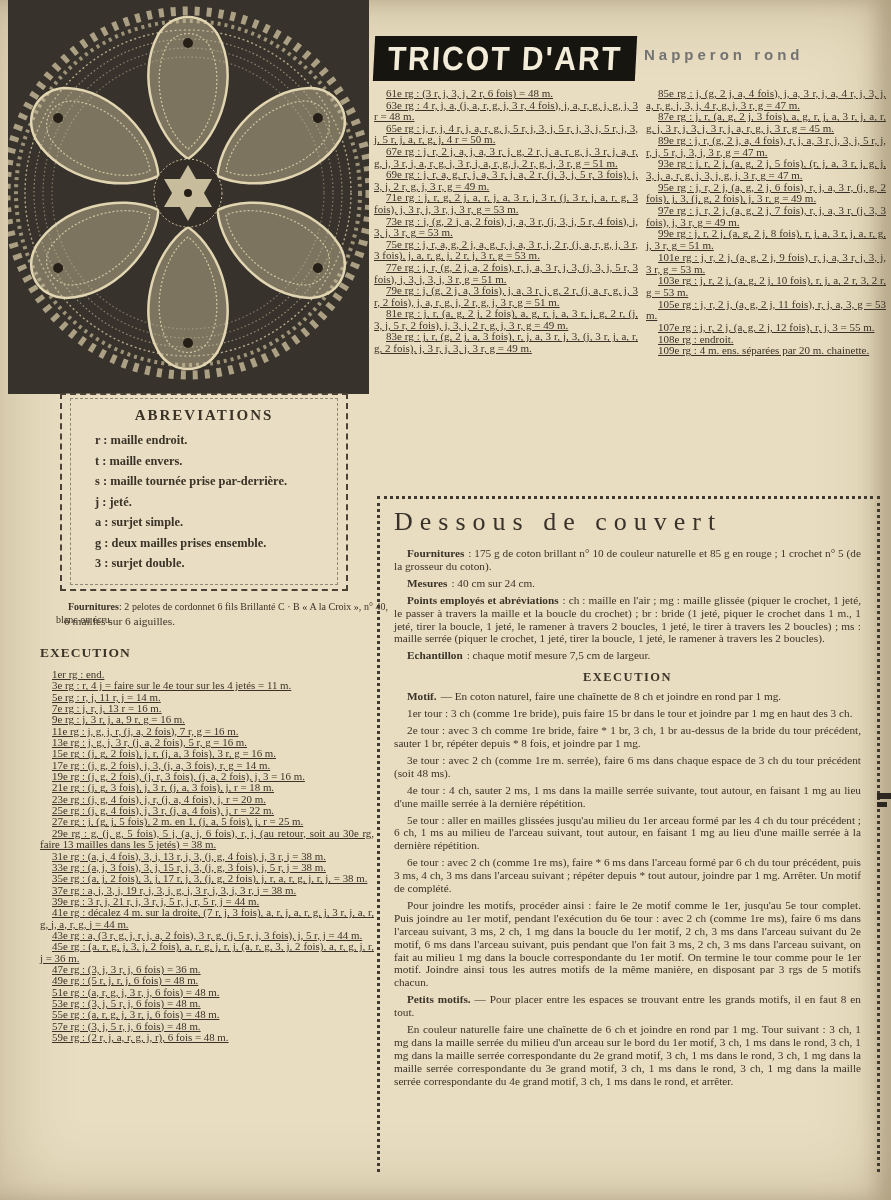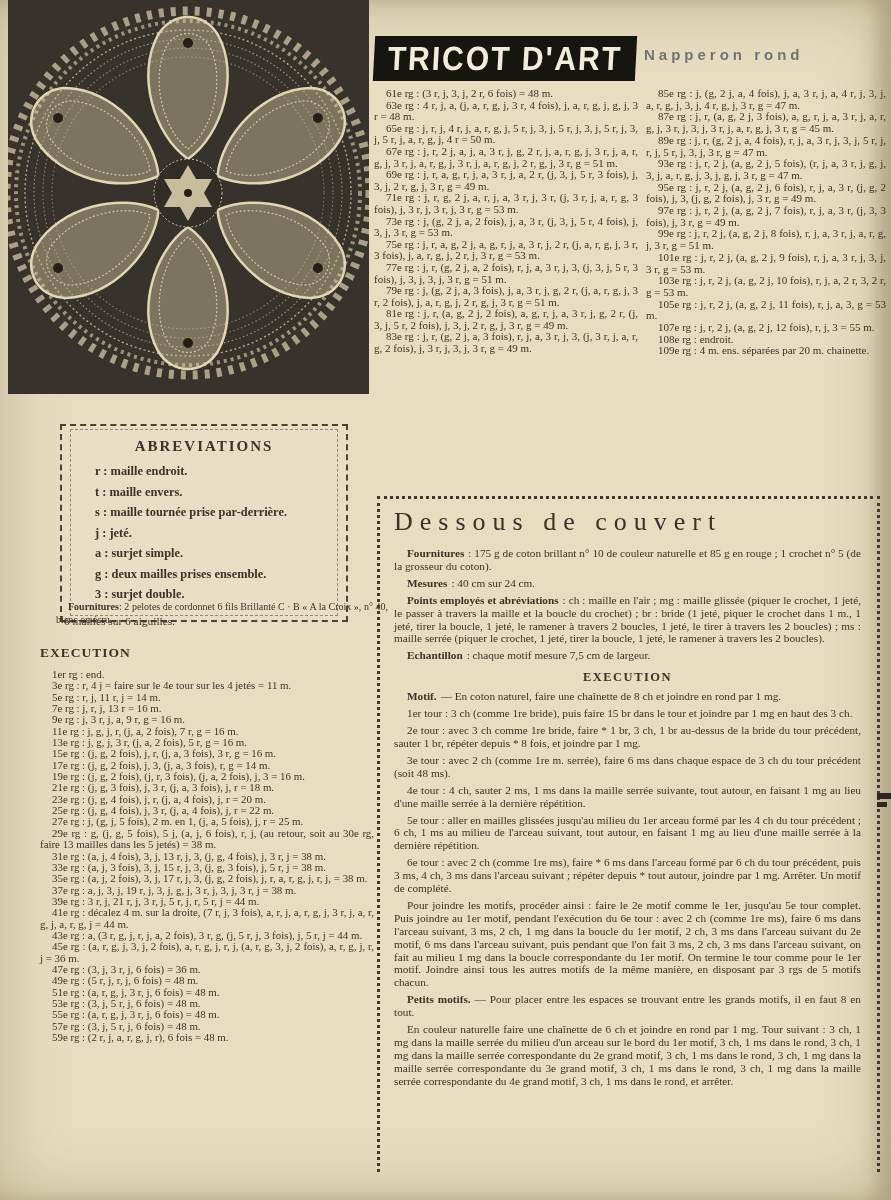--- a/index.html
+++ b/index.html
@@ -13,26 +13,26 @@
   .banner{position:absolute;left:374px;top:36px;width:262px;height:45px;background:#17150f;
           color:#f2ecd9;display:flex;align-items:center;justify-content:center;
           font-family:"Liberation Sans",sans-serif;font-weight:700;font-size:30px;
           letter-spacing:2px;transform:skewX(-3deg);}
   .banner span{transform:scaleY(1.12);}
   .article-title{position:absolute;left:644px;top:46px;margin:0;
           font-family:"Liberation Sans",sans-serif;font-weight:700;font-size:15px;
           letter-spacing:4px;color:#737373;white-space:nowrap;}
   
   .col{position:absolute;text-align:justify;}
-  .col p.row{margin:0;text-indent:12px;}
+  .col p.row{margin:0;text-indent:12px;text-decoration:underline;}
   .col.mid{left:374px;top:88px;width:264px;font-size:11px;line-height:11.6px;}
   .col.rightc{left:646px;top:88px;width:240px;font-size:11px;line-height:11.7px;}
   .col.leftc{left:40px;top:669px;width:334px;font-size:10.9px;line-height:11.35px;}
   
-  .abbrev{position:absolute;left:60px;top:424px;width:288px;box-sizing:border-box;
+  .abbrev{position:absolute;left:60px;top:393px;width:288px;box-sizing:border-box;
           border:2px dashed #4a4234;padding:7px 12px 8px;background:rgba(235,226,200,.4);}
   .ab-inner{border:1px dashed rgba(74,66,52,.55);margin:-4px;padding:4px 8px 6px;}
   .ab-title{text-align:center;font-weight:700;font-size:15px;letter-spacing:2px;margin:4px 0 10px;}
   .ab-item{margin:0 0 7.5px 16px;font-weight:700;font-size:12.4px;line-height:13px;}
   
   .fournitures{position:absolute;left:40px;top:584px;width:332px;font-size:10px;
           line-height:13.2px;text-align:justify;text-indent:12px;margin:16px;}
   .fournitures b{font-weight:700;}
   .gauge{position:absolute;left:40px;top:615px;width:332px;font-size:11.4px;margin:0;text-indent:24px;}
   .exec-heading{position:absolute;left:40px;top:645px;margin:0;font-weight:700;

